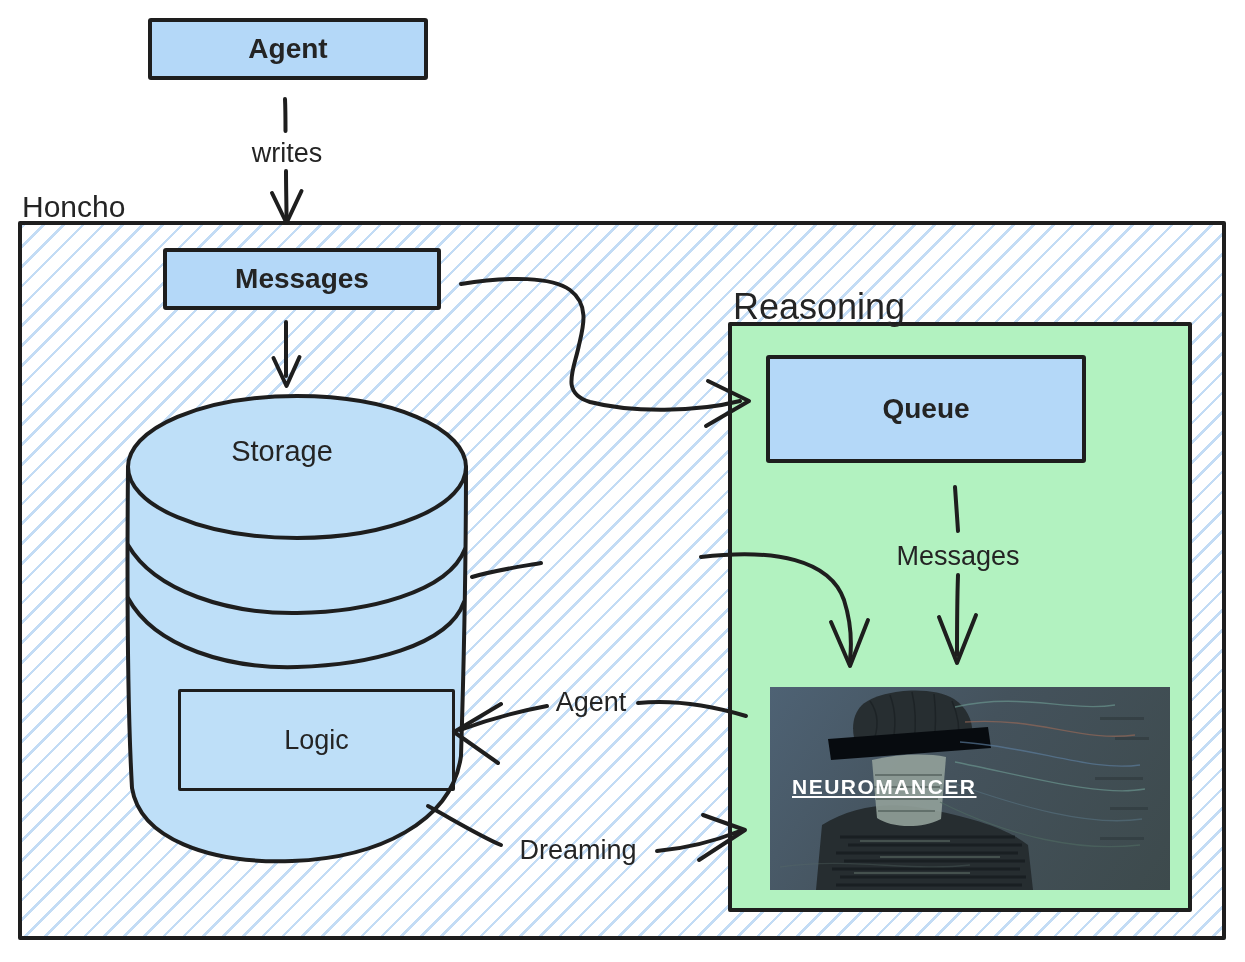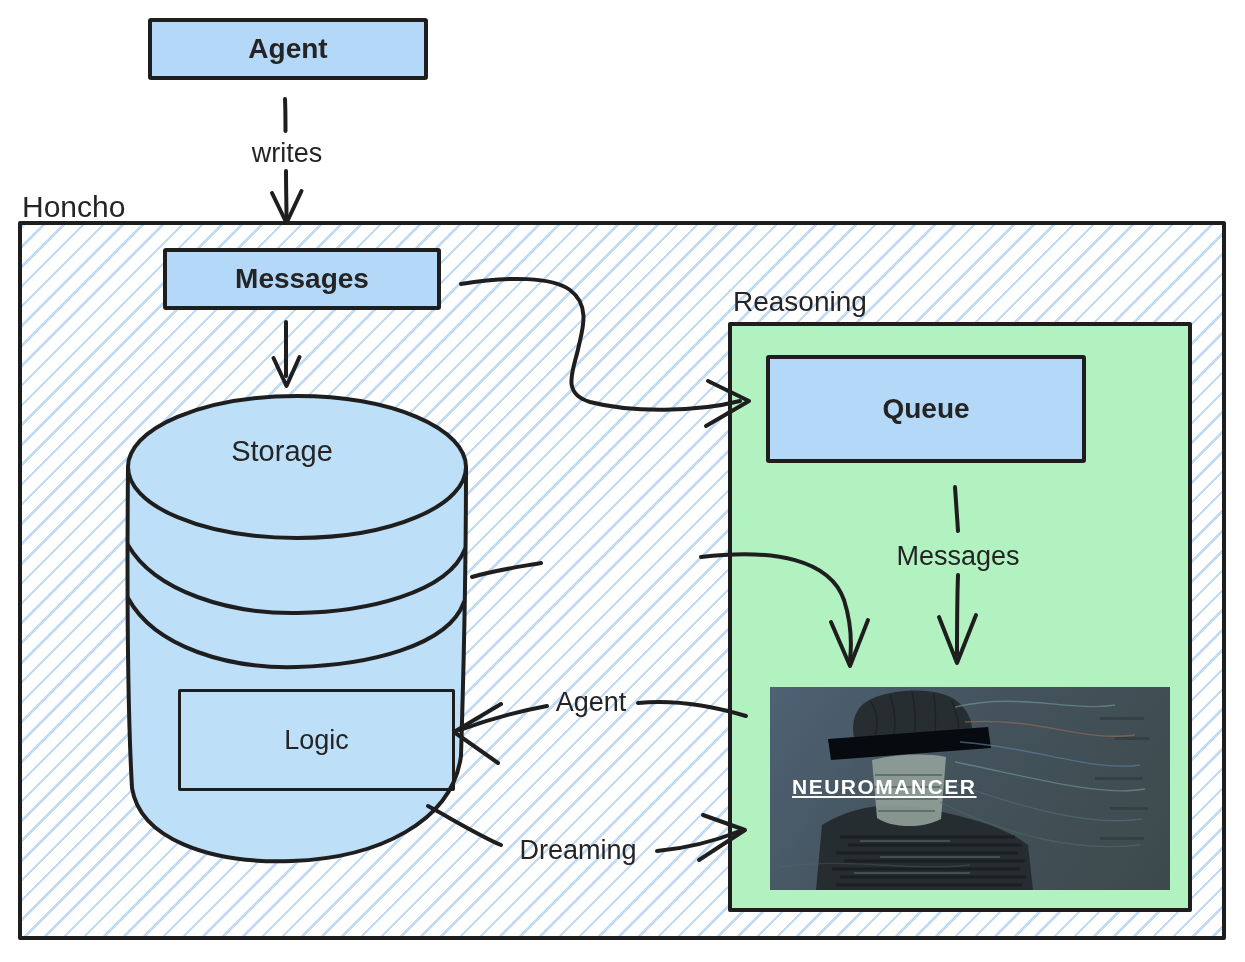--- a/index.html
+++ b/index.html
@@ -43,21 +43,21 @@
       #ffffff 2.5px, #ffffff 14px
     );
   }
   #reasoning-box {
     left: 728px; top: 322px; width: 464px; height: 590px;
     background: #b2f2c0;
     border: 4px solid #1e1e1e;
     border-radius: 2px;
   }
   #honcho-label  { left: 22px;  top: 172px; font-size: 30px; text-align: left; margin-top: 17px; }
-  #reasoning-label { left: 733px; top: 285px; font-size: 28px; text-align: left; }
+  #reasoning-label { left: 733px; top: 285px; font-size: 36px; text-align: left; }
 
   #agent-box    { left: 148px; top: 18px;  width: 280px; height: 62px; }
   #messages-box { left: 163px; top: 248px; width: 278px; height: 62px; }
   #queue-box    { left: 766px; top: 355px; width: 320px; height: 108px; text-align: right; }
 
   #writes-label   { left: 212px; top: 137px; width: 150px; }
   #storage-label  { left: 192px; top: 434px; width: 180px; font-size: 29px; }
   #queue-messages-label { left: 878px; top: 540px; width: 160px; }
   #additional-context-label { left: 524px; top: 527px; width: 190px; line-height: 39px; }
   #logic-label    { left: 531px; top: 686px; width: 120px; }

